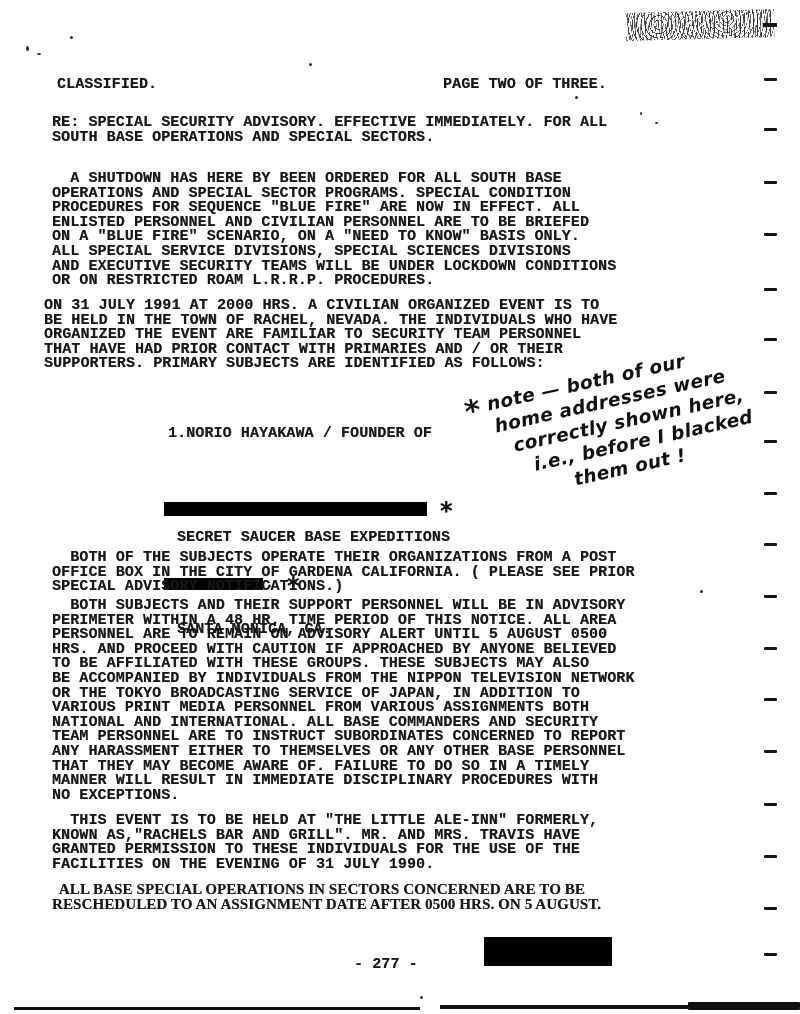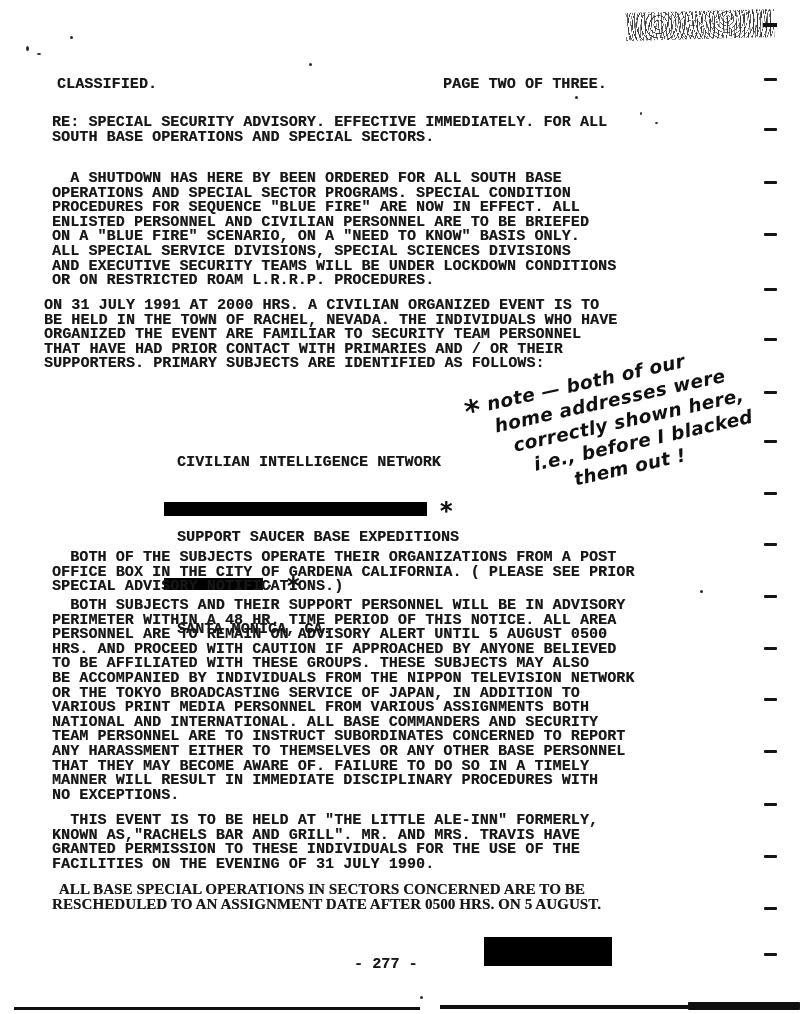--- a/index.html
+++ b/index.html
@@ -104,32 +104,32 @@
 ALL SPECIAL SERVICE DIVISIONS, SPECIAL SCIENCES DIVISIONS
 AND EXECUTIVE SECURITY TEAMS WILL BE UNDER LOCKDOWN CONDITIONS
 OR ON RESTRICTED ROAM L.R.R.P. PROCEDURES.</div>
 <div class="type" id="p2">ON 31 JULY 1991 AT 2000 HRS. A CIVILIAN ORGANIZED EVENT IS TO
 BE HELD IN THE TOWN OF RACHEL, NEVADA. THE INDIVIDUALS WHO HAVE
 ORGANIZED THE EVENT ARE FAMILIAR TO SECURITY TEAM PERSONNEL
 THAT HAVE HAD PRIOR CONTACT WITH PRIMARIES AND / OR THEIR
 SUPPORTERS. PRIMARY SUBJECTS ARE IDENTIFIED AS FOLLOWS:</div>
 
 <div class="type subject" id="subject1">
+  <div>1.NORIO HAYAKAWA / FOUNDER OF</div>
   <div class="cont">
-    <div>CIVILIAN INTELLIGENCE NETWORK</div>
     <div class="red-row">
       <span class="redaction" title=""></span>
       <span class="typed-asterisk">*</span>
     </div>
   </div>
 </div>
 
 <div class="type subject" id="subject2">
   <div class="cont">
-    <div>SUPPORT SAUCER BASE EXPEDITIONS</div>
+    <div>SECRET SAUCER BASE EXPEDITIONS</div>
     <div class="red-row">
       <span class="redaction"></span>
       <span class="after-dot">.</span>
       <span class="typed-asterisk">*</span>
     </div>
     <div>SANTA MONICA, CA.</div>
   </div>
 </div>
 
 <div id="note">

